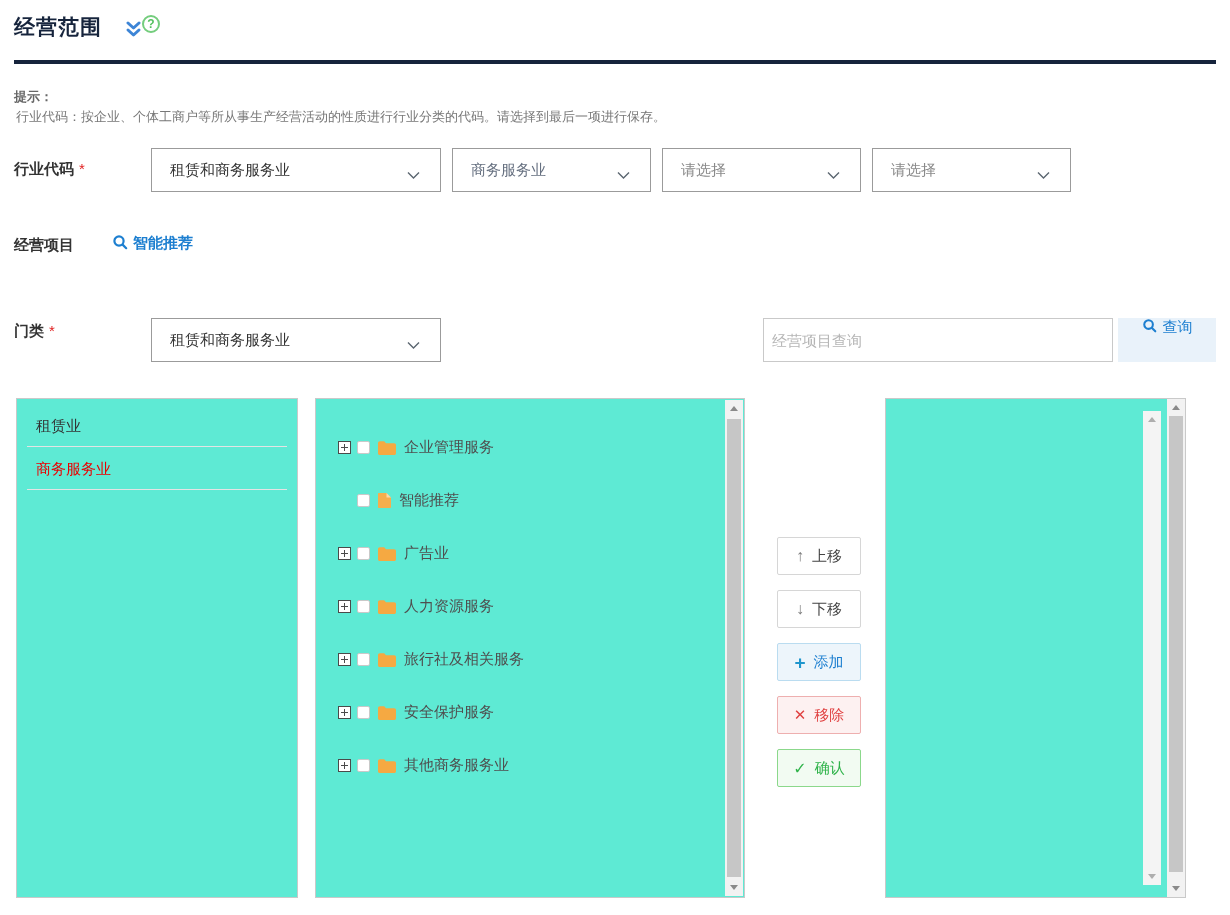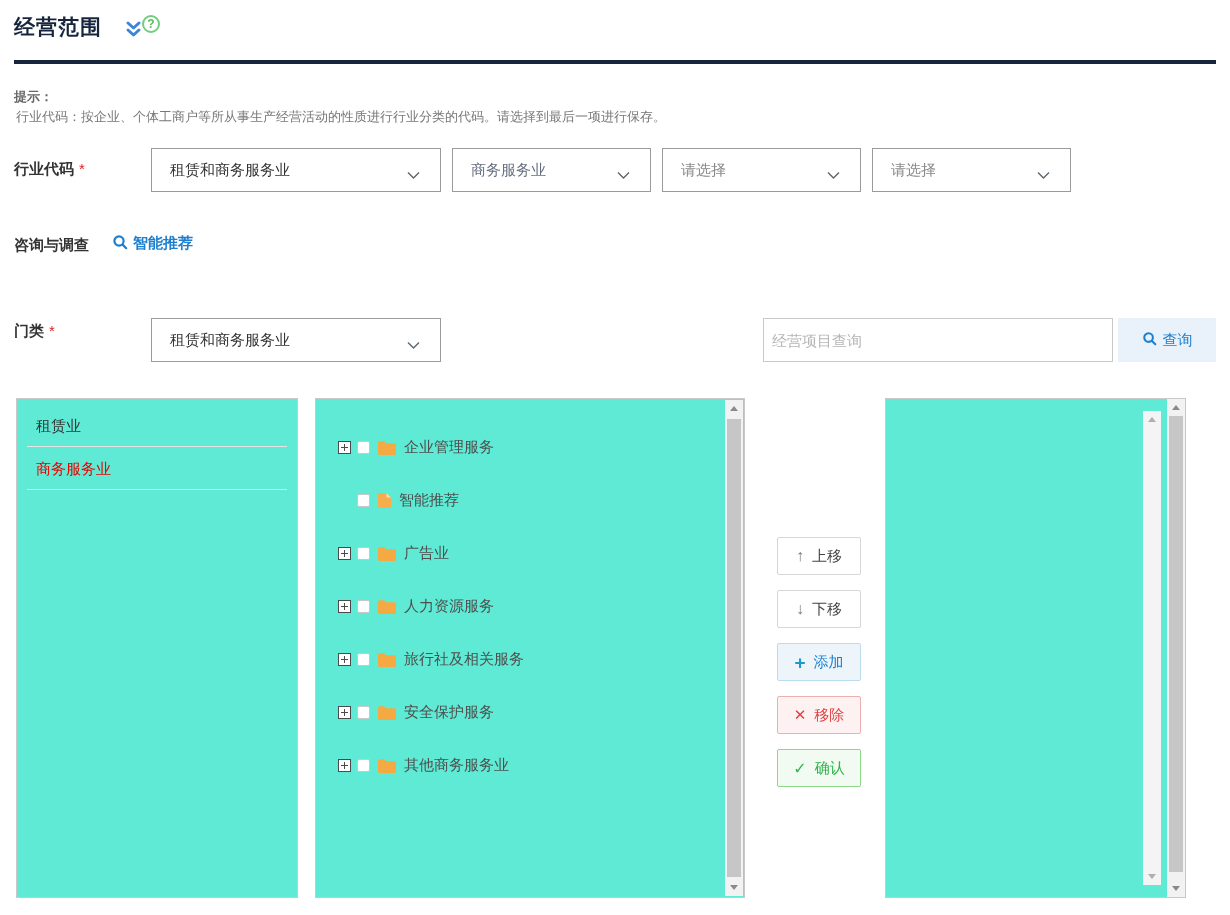--- a/index.html
+++ b/index.html
@@ -29,21 +29,21 @@
   .val-ph   { color:#8a8a8a; }
   .chev { width:13px; height:9px; flex:0 0 auto; margin-left:8px; }
 
   .smart-link { position:absolute; left:112px; top:234px; display:flex; align-items:center; gap:5px;
     color:#1d7fd0; font-size:15px; font-weight:bold; cursor:pointer; }
 
   .search-input { position:absolute; left:763px; top:318px; width:350px; height:44px; border:1px solid #c9c9c9;
     padding:0 8px; font-size:15px; color:#333; font-family:inherit; outline:none; }
   .search-input::placeholder { color:#b5b5b5; }
   .query-btn { position:absolute; left:1118px; top:318px; width:98px; height:44px; background:#e9f2fa; border:none;
-    display:flex; align-items:center; justify-content:center; gap:6px; color:#1d7fd0; font-size:15px; cursor:pointer; font-family:inherit; }
+    display:flex; align-items:flex-start; justify-content:center; gap:6px; color:#1d7fd0; font-size:15px; cursor:pointer; font-family:inherit; }
 
   
   .panel { position:absolute; top:398px; height:500px; background:#5eead4; border:1px solid #c9c9c9; }
   .panel-left   { left:16px;  width:282px; }
   .panel-tree   { left:315px; width:430px; }
   .panel-result { left:885px; width:301px; }
 
   .cat-list { list-style:none; padding-top:5px; }
   .cat-item { height:43px; line-height:43px; margin:0 10px; padding-left:9px; font-size:15px; color:#333;
     border-bottom:1px solid #e4e4e4; cursor:pointer; }
@@ -126,21 +126,21 @@
           <path d="M1 1.5 L6.5 7 L12 1.5" fill="none" stroke="#5b6670" stroke-width="1.4"></path>
         </svg></span>
   </div>
   <div class="selectbox" style="left:872px; top:148px; width:199px;">
     <span class="val val-ph">请选择</span>
     <span class="chev"><svg width="13" height="9" viewBox="0 0 13 9">
           <path d="M1 1.5 L6.5 7 L12 1.5" fill="none" stroke="#5b6670" stroke-width="1.4"></path>
         </svg></span>
   </div>
 
-  <div class="field-label" style="left:14px; top:236px;">咨询与调查</div>
+  <div class="field-label" style="left:14px; top:236px;">经营项目</div>
   <div class="smart-link">
     <span><svg width="16" height="16" viewBox="0 0 16 16">
           <circle cx="7" cy="7" r="4.6" fill="none" stroke="#1d7fd0" stroke-width="2.2"></circle>
           <line x1="10.6" y1="10.6" x2="14.2" y2="14.2" stroke="#1d7fd0" stroke-width="2.2" stroke-linecap="round"></line>
         </svg></span>
     <span>智能推荐</span>
   </div>
 
   <div class="field-label" style="left:14px; top:322px;">
     <span>门类</span><span class="req">*</span>

